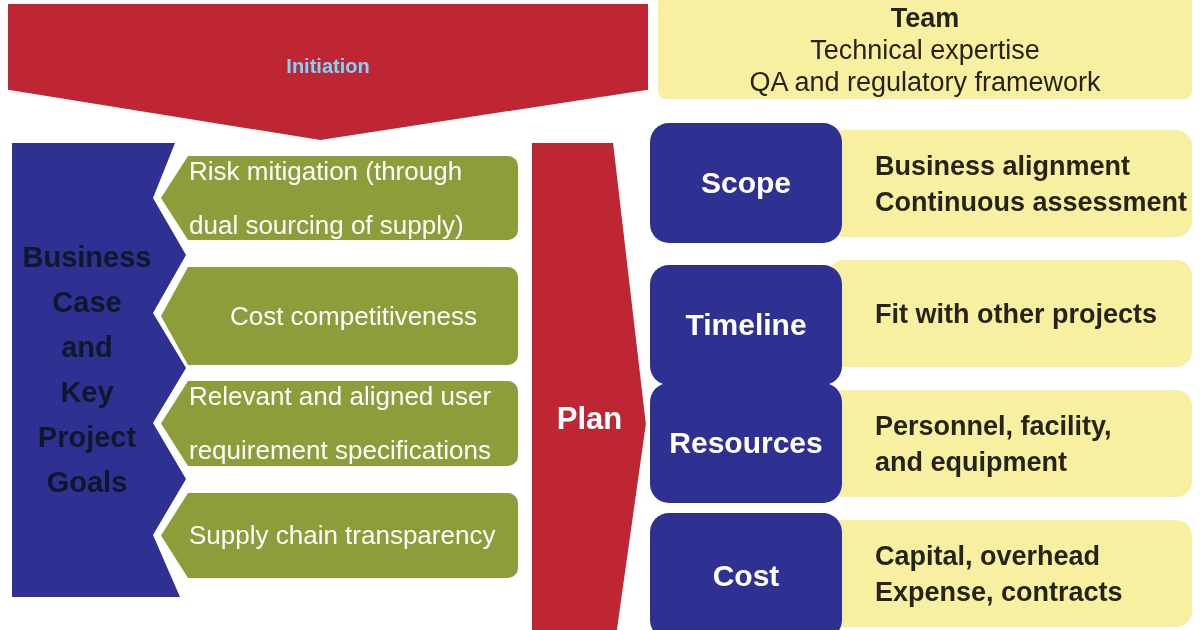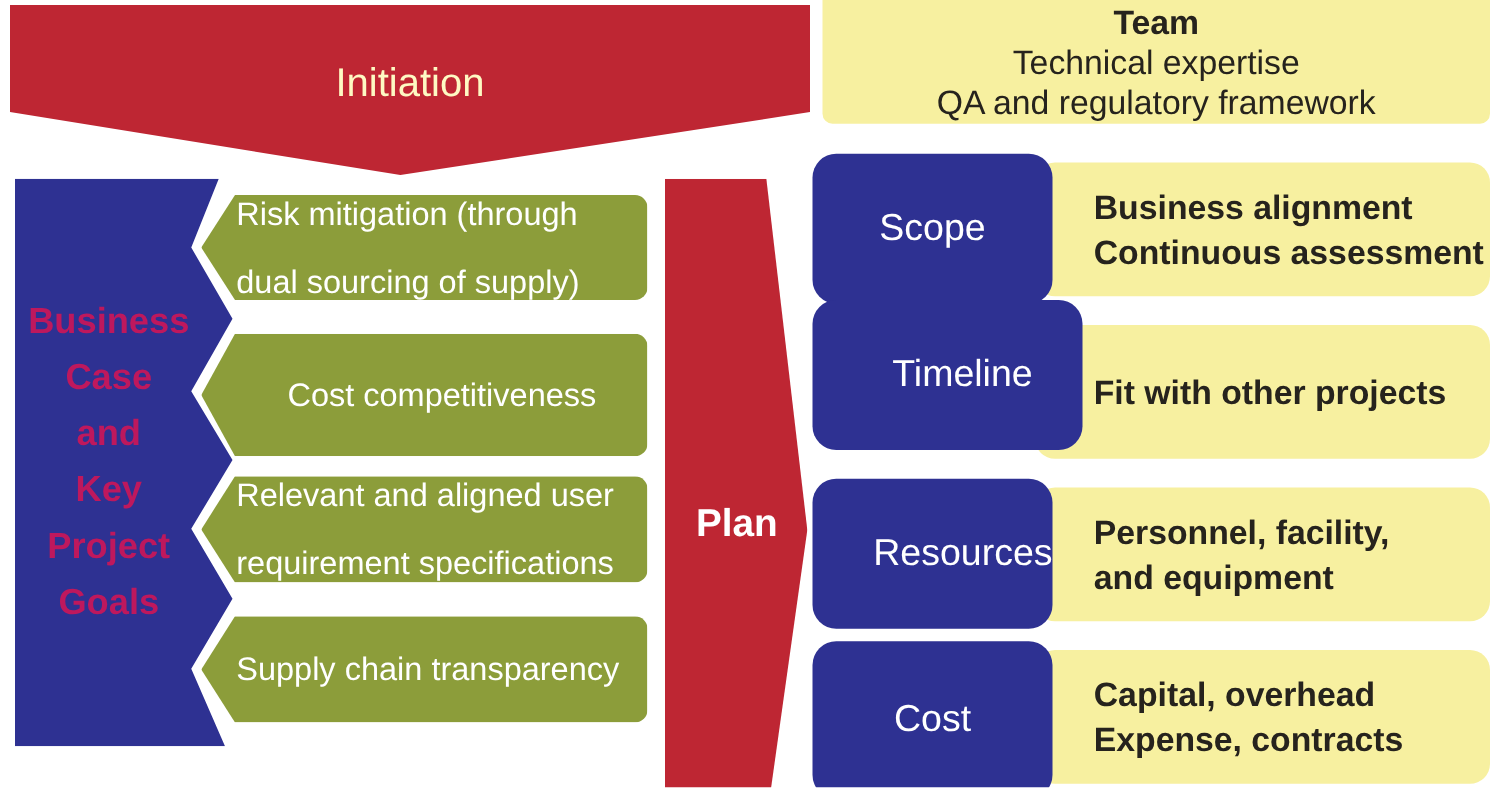--- a/index.html
+++ b/index.html
@@ -15,36 +15,36 @@
     overflow:hidden;font-family:"Liberation Sans",sans-serif;
   }
   
   .initiation{
     position:absolute;left:8px;top:4px;width:640px;height:136px;
     background:var(--red);
     clip-path:polygon(0 0,100% 0,100% 63%,48.8% 100%,0 63%);
   }
   .initiation-inner{
     height:124px;display:flex;align-items:center;justify-content:center;
-    color:#fef9c3;font-weight:normal;font-size:32px;
+    color:#7dd3fc;font-weight:bold;font-size:20px;
   }
   
   .team{
     position:absolute;left:658px;top:0;width:534px;height:99px;
     background:var(--yellow);border-radius:0 0 8px 8px;
     display:flex;flex-direction:column;justify-content:center;align-items:center;
     color:var(--dark);font-size:27px;line-height:32px;text-align:center;
   }
   .team-title{font-weight:bold;}
   
   .bc-shape{position:absolute;left:12px;top:143px;}
   .bc-text{
     position:absolute;left:12px;top:143px;width:150px;height:454px;
     display:flex;flex-direction:column;justify-content:center;align-items:center;
-    color:#be185d;font-weight:bold;font-size:29px;line-height:45px;
+    color:#0f172a;font-weight:bold;font-size:29px;line-height:45px;
   }
   
   .goal{
     position:absolute;left:161px;width:357px;background:var(--green);
     color:#fff;font-size:26px;line-height:31px;
     clip-path:polygon(27px 0,100% 0,100% 100%,27px 100%,0 50%);
     border-radius:0 10px 10px 0;
     display:flex;flex-direction:column;justify-content:center;
     padding-left:28px;box-sizing:border-box;white-space:nowrap;gap:23px;
   }
@@ -58,23 +58,23 @@
     background:var(--red);
     clip-path:polygon(0 0,70.5% 0,99% 51%,66% 100%,0 100%);
     display:flex;align-items:center;justify-content:center;
   }
   .plan-text{color:#fff;font-weight:bold;font-size:31px;}
   
   .cat{
     position:absolute;left:650px;width:192px;height:120px;
     background:var(--blue);border-radius:19px;z-index:2;
     display:flex;align-items:center;justify-content:center;
-    color:#fff;font-weight:normal;font-size:30px;
+    color:#fff;font-weight:bold;font-size:30px;
   }
-  .cat1{top:123px;} .cat2{top:240px;padding-left:24px;} .cat3{top:383px;justify-content:flex-end;} .cat4{top:513px;height:126px;}
+  .cat1{top:123px;} .cat2{top:265px;} .cat3{top:383px;} .cat4{top:513px;height:126px;}
   .det{
     position:absolute;left:828px;width:364px;height:107px;
     background:var(--yellow);border-radius:16px;z-index:1;
     display:flex;flex-direction:column;justify-content:center;
     color:var(--dark);font-size:27px;line-height:36px;
     padding-left:47px;box-sizing:border-box;white-space:nowrap;font-weight:bold;
   }
   .det1{top:130px;} .det2{top:260px;} .det3{top:390px;} .det4{top:520px;}
 </style>
 </head>

